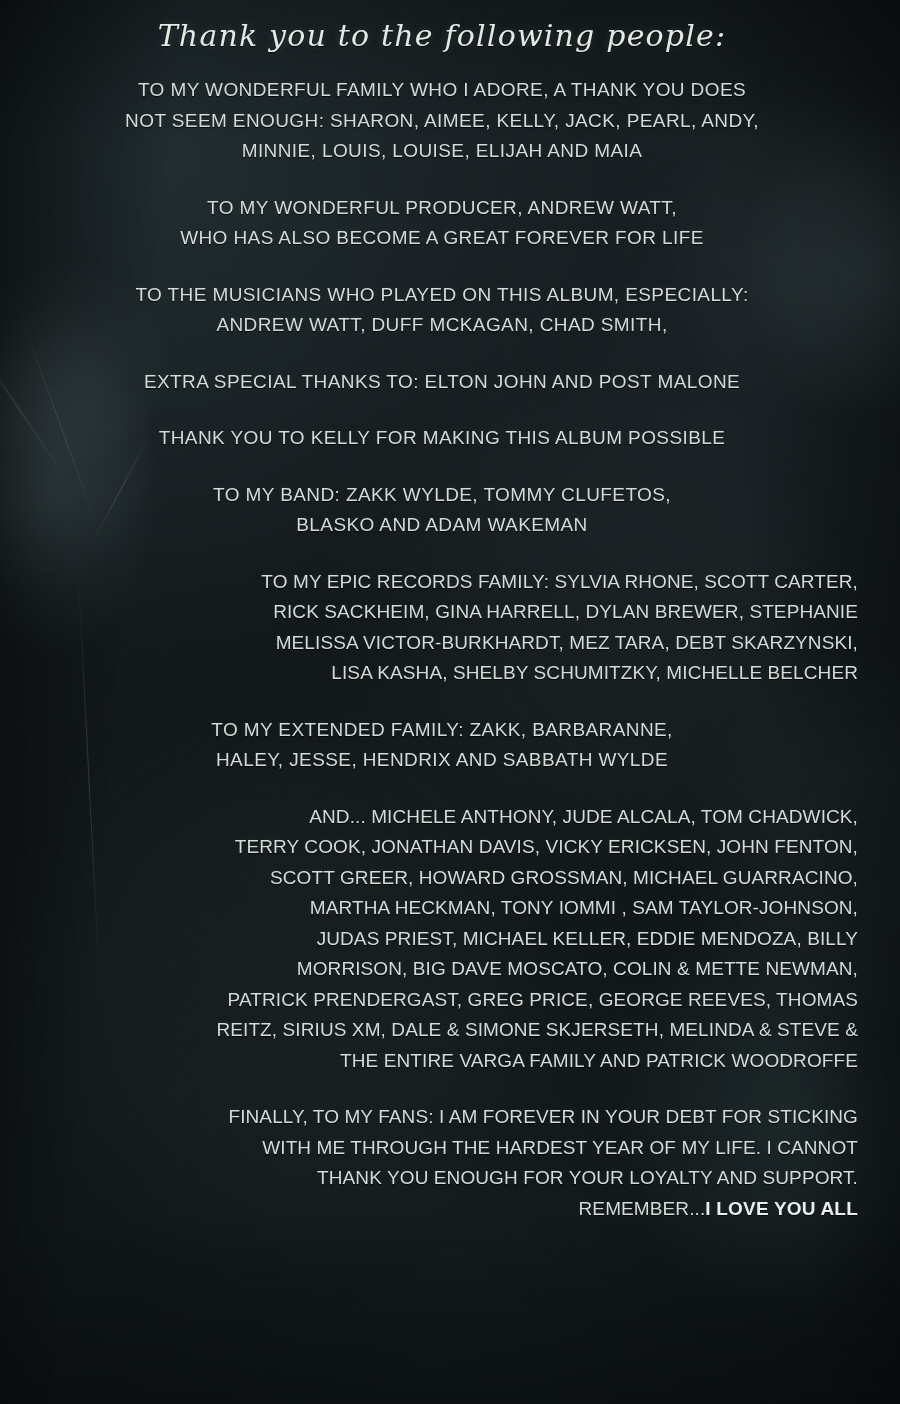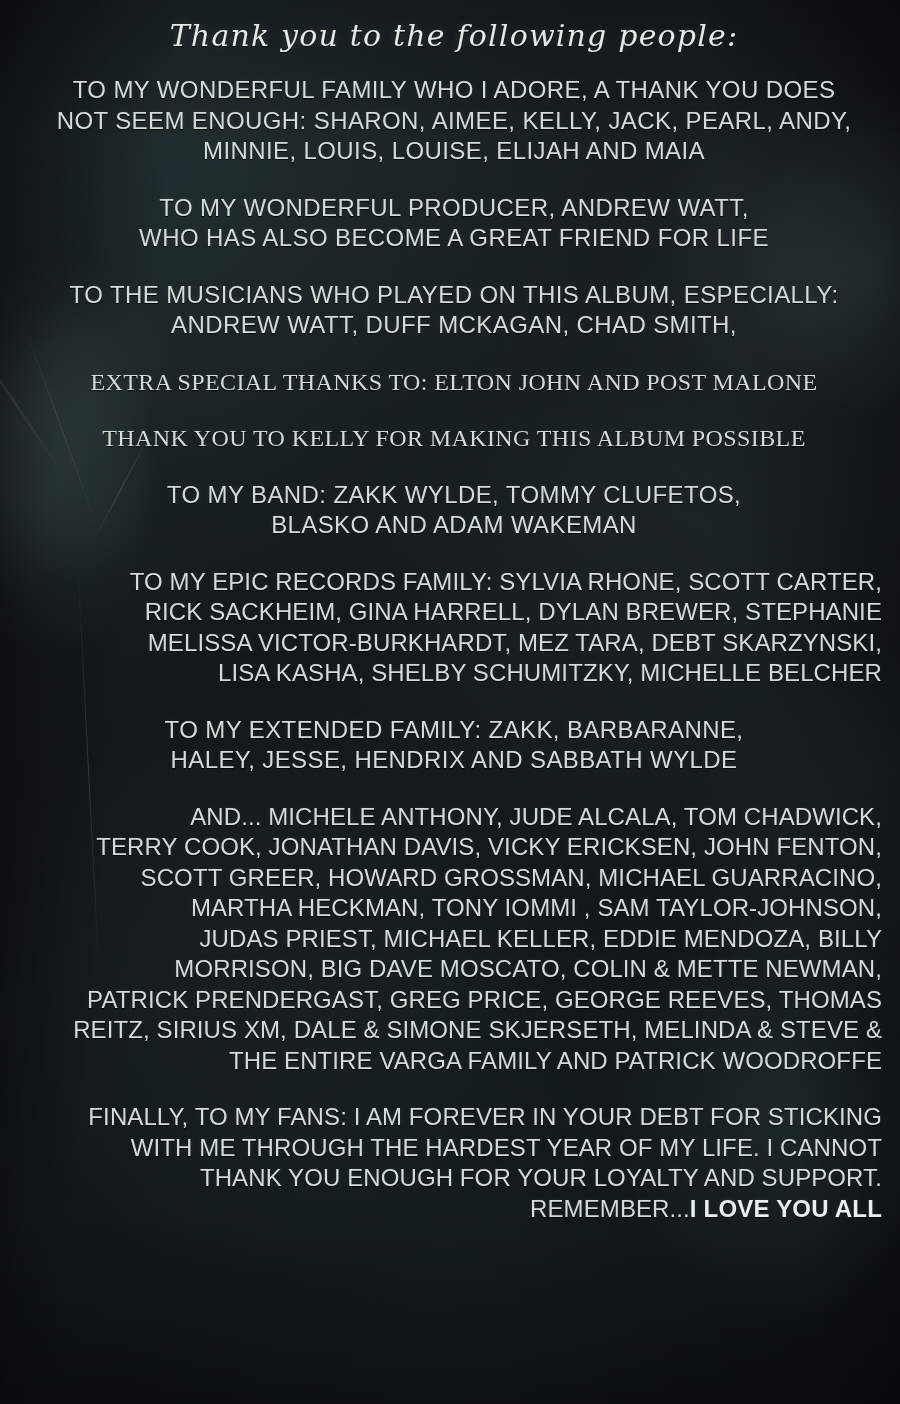--- a/index.html
+++ b/index.html
@@ -70,46 +70,46 @@
     pointer-events: none;
     mix-blend-mode: screen;
   }
   .blob.b1 { left: -60px; top: 300px; width: 220px; height: 360px; background: radial-gradient(ellipse at center, rgba(70,95,100,0.30), rgba(0,0,0,0) 70%); }
   .blob.b2 { left: 740px; top: 120px; width: 260px; height: 300px; background: radial-gradient(ellipse at center, rgba(60,80,85,0.28), rgba(0,0,0,0) 70%); }
   .blob.b3 { left: 620px; top: 900px; width: 330px; height: 420px; background: radial-gradient(ellipse at center, rgba(55,75,78,0.25), rgba(0,0,0,0) 72%); }
 
   #content {
     position: relative;
     z-index: 3;
-    padding: 14px 18px 18px 26px;
+    padding: 14px 42px 18px 26px;
     text-align: center;
     color: #cfd8d6;
   }
 
   .heading {
     font-family: "DejaVu Serif", serif;
     font-style: italic;
     font-size: 30px;
     letter-spacing: 1.2px;
     color: #e3eae6;
     text-shadow: 0 1px 1px rgba(0,0,0,0.85), 0 0 8px rgba(210,225,220,0.16);
     margin: 4px 0 22px 0;
     white-space: nowrap;
   }
 
   .block {
-    font-size: 24px;
+    font-size: 19px;
     line-height: 30.5px;
     letter-spacing: 0.4px;
     color: #d4dcd9;
     text-shadow: 0 1px 1px rgba(0,0,0,0.9), 0 0 5px rgba(200,215,212,0.10);
     margin: 16px 0 26px 0;
   }
   .block .ln { display: block; white-space: nowrap; }
-  .block.one-line { margin-bottom: 26px; font-family: Liberation Serif, serif; }
+  .block.one-line { margin-bottom: 26px; }
   .block.wide .ln { letter-spacing: 0.1px; text-align: right; }
   .block.final { margin-bottom: 4px; }
 
   .loveall {
     font-weight: bold;
     letter-spacing: 0.2px;
     color: #e8efec;
   }
 </style>
 </head>
@@ -129,21 +129,21 @@
     <div class="heading">Thank you to the following people:</div>
 
     <div class="block">
       <span class="ln">TO MY WONDERFUL FAMILY WHO I ADORE, A THANK YOU DOES</span>
       <span class="ln">NOT SEEM ENOUGH: SHARON, AIMEE, KELLY, JACK, PEARL, ANDY,</span>
       <span class="ln">MINNIE, LOUIS, LOUISE, ELIJAH AND MAIA</span>
     </div>
 
     <div class="block">
       <span class="ln">TO MY WONDERFUL PRODUCER, ANDREW WATT,</span>
-      <span class="ln">WHO HAS ALSO BECOME A GREAT FRIEND FOR LIFE</span>
+      <span class="ln">WHO HAS ALSO BECOME A GREAT FOREVER FOR LIFE</span>
     </div>
 
     <div class="block">
       <span class="ln">TO THE MUSICIANS WHO PLAYED ON THIS ALBUM, ESPECIALLY:</span>
       <span class="ln">ANDREW WATT, DUFF MCKAGAN, CHAD SMITH,</span>
     </div>
 
     <div class="block one-line">
       <span class="ln">EXTRA SPECIAL THANKS TO: ELTON JOHN AND POST MALONE</span>
     </div>

